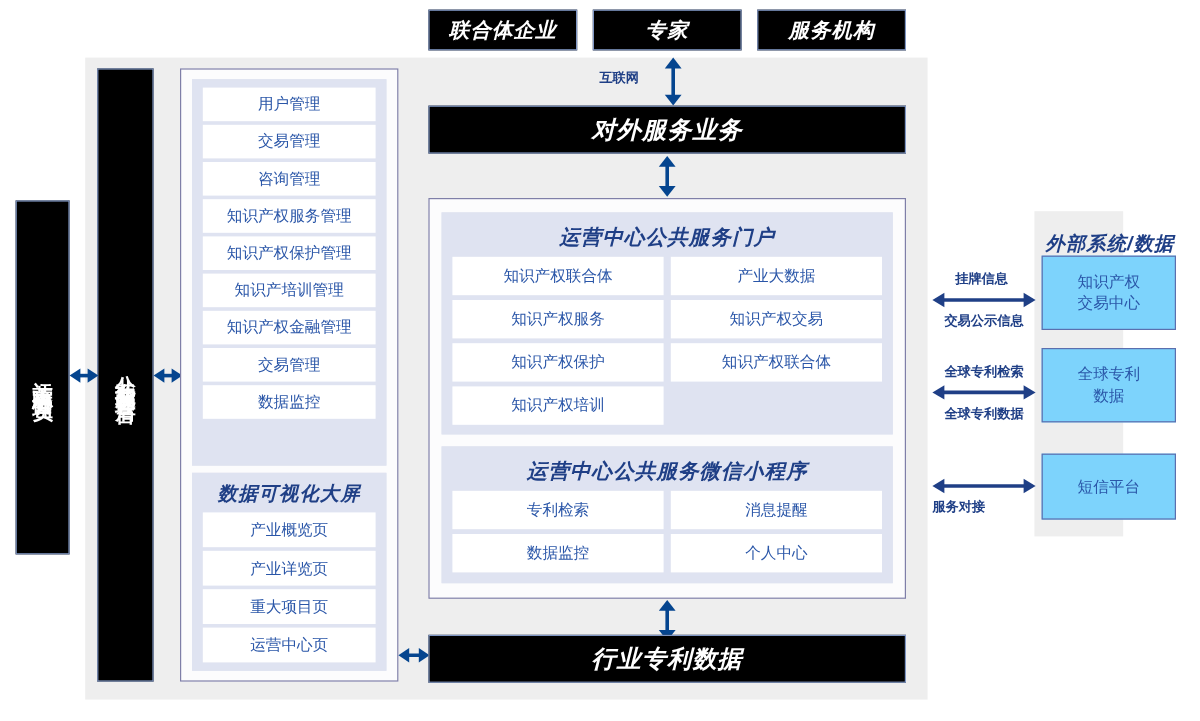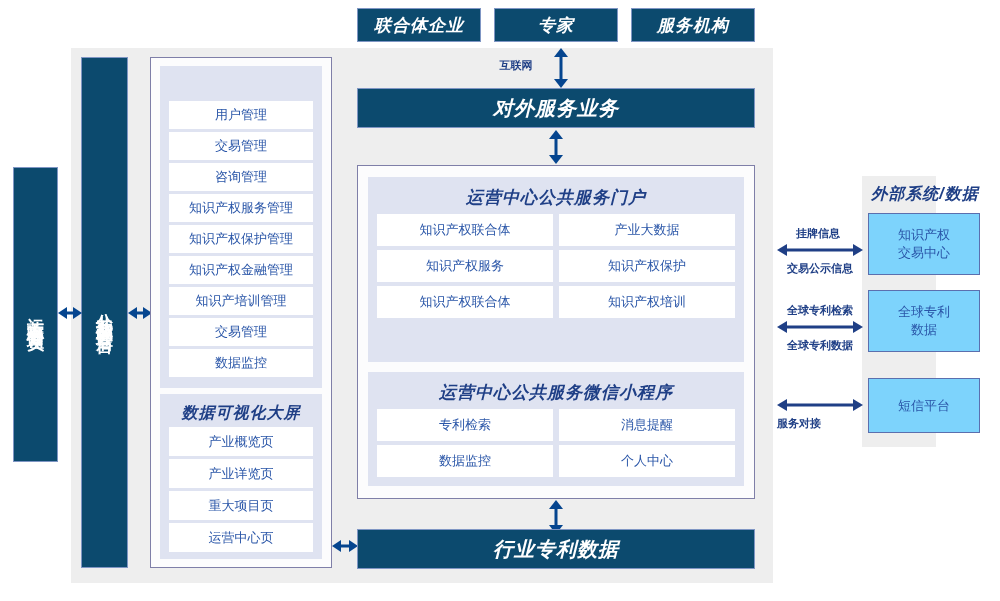--- a/index.html
+++ b/index.html
@@ -3,21 +3,21 @@
 <meta charset="utf-8">
 <style>
   html,body{margin:0;padding:0;background:#ffffff;}
   body{width:1000px;height:601px;position:relative;overflow:hidden;
        font-family:"Liberation Sans","DejaVu Sans",sans-serif;
        -webkit-font-smoothing:antialiased;}
   .abs{position:absolute;box-sizing:border-box;}
 
   
   .blue{
-    background:#0c4a6e;
+    background:#000000;
     border:1px solid #7f96c4;
     color:#ffffff;
     font-weight:bold;
     font-style:italic;
     display:flex;align-items:center;justify-content:center;
     text-align:center;
     letter-spacing:1px;
   }
   .blue-v{ 
     writing-mode:vertical-rl;
@@ -123,28 +123,28 @@
   <svg width="24" height="20" viewBox="0 0 24 20">
     <line x1="5" y1="10" x2="19" y2="10" stroke="#05458f" stroke-width="3"></line>
     <polygon points="0,10 9,4 9,16" fill="#05458f"></polygon>
     <polygon points="24,10 15,4 15,16" fill="#05458f"></polygon>
   </svg>
 </div>
 
 <div class="abs purple-box" style="left:150px;top:57px;width:182px;height:511px;"></div>
 
 <div class="abs group" style="left:160px;top:66px;width:162px;height:322px;padding:6px 8px;">
-  <div style="display:flex;flex-direction:column;gap:3px;margin-top:28px;">
+  <div style="display:flex;flex-direction:column;gap:3px;">
     <div class="cell" style="height:28px;font-size:13px;">用户管理</div>
     <div class="cell" style="height:28px;font-size:13px;">交易管理</div>
     <div class="cell" style="height:28px;font-size:13px;">咨询管理</div>
     <div class="cell" style="height:28px;font-size:13px;">知识产权服务管理</div>
     <div class="cell" style="height:28px;font-size:13px;">知识产权保护管理</div>
+    <div class="cell" style="height:28px;font-size:13px;">知识产培训管理</div>
     <div class="cell" style="height:28px;font-size:13px;">知识产权金融管理</div>
-    <div class="cell" style="height:28px;font-size:13px;">知识产培训管理</div>
     <div class="cell" style="height:28px;font-size:13px;">交易管理</div>
     <div class="cell" style="height:28px;font-size:13px;">数据监控</div>
   </div>
 </div>
 
 <div class="abs group" style="left:160px;top:394px;width:162px;height:165px;padding:6px 8px;">
   <div class="group-title" style="font-size:16px;height:26px;line-height:24px;">数据可视化大屏</div>
   <div style="display:flex;flex-direction:column;gap:3px;">
     <div class="cell" style="height:29px;font-size:13px;">产业概览页</div>
     <div class="cell" style="height:29px;font-size:13px;">产业详览页</div>
@@ -154,20 +154,21 @@
 </div>
 
 <div class="abs purple-box" style="left:357px;top:165px;width:398px;height:334px;"></div>
 
 <div class="abs group" style="left:368px;top:177px;width:376px;height:185px;padding:6px 8px;">
   <div class="group-title" style="font-size:17px;height:30px;line-height:28px;">运营中心公共服务门户</div>
   <div style="display:grid;grid-template-columns:1fr 1fr;gap:4px 6px;">
     <div class="cell" style="height:32px;font-size:13px;">知识产权联合体</div>
     <div class="cell" style="height:32px;font-size:13px;">产业大数据</div>
     <div class="cell" style="height:32px;font-size:13px;">知识产权服务</div>
+    <div class="cell" style="height:32px;font-size:13px;">知识产权交易</div>
     <div class="cell" style="height:32px;font-size:13px;">知识产权保护</div>
     <div class="cell" style="height:32px;font-size:13px;">知识产权联合体</div>
     <div class="cell" style="height:32px;font-size:13px;">知识产权培训</div>
   </div>
 </div>
 
 <div class="abs group" style="left:368px;top:372px;width:376px;height:114px;padding:6px 8px;">
   <div class="group-title" style="font-size:17px;height:30px;line-height:28px;text-align:center;">运营中心公共服务微信小程序</div>
   <div style="display:grid;grid-template-columns:1fr 1fr;gap:4px 6px;">
     <div class="cell" style="height:32px;font-size:13px;">专利检索</div>
@@ -191,21 +192,21 @@
     <polygon points="0,10 9,4 9,16" fill="#05458f"></polygon>
     <polygon points="26,10 17,4 17,16" fill="#05458f"></polygon>
   </svg>
 </div>
 
 <div class="abs blue" style="left:357px;top:529px;width:398px;height:40px;font-size:20px;">
   <span>行业专利数据</span>
 </div>
 
 <div class="abs" id="ext-panel" style="left:862px;top:176px;width:74px;height:271px;"></div>
-<div class="abs ext-title" style="left:850px;top:182px;width:150px;height:24px;line-height:24px;font-size:16px;">外部系统/数据</div>
+<div class="abs ext-title" style="left:850px;top:192px;width:150px;height:24px;line-height:24px;font-size:16px;">外部系统/数据</div>
 
 <div class="abs ext-box" style="left:868px;top:213px;width:112px;height:62px;font-size:13px;">
   <div>
     <div>知识产权</div>
     <div>交易中心</div>
   </div>
 </div>
 <div class="abs ext-box" style="left:868px;top:290px;width:112px;height:62px;font-size:13px;">
   <div>
     <div>全球专利</div>

